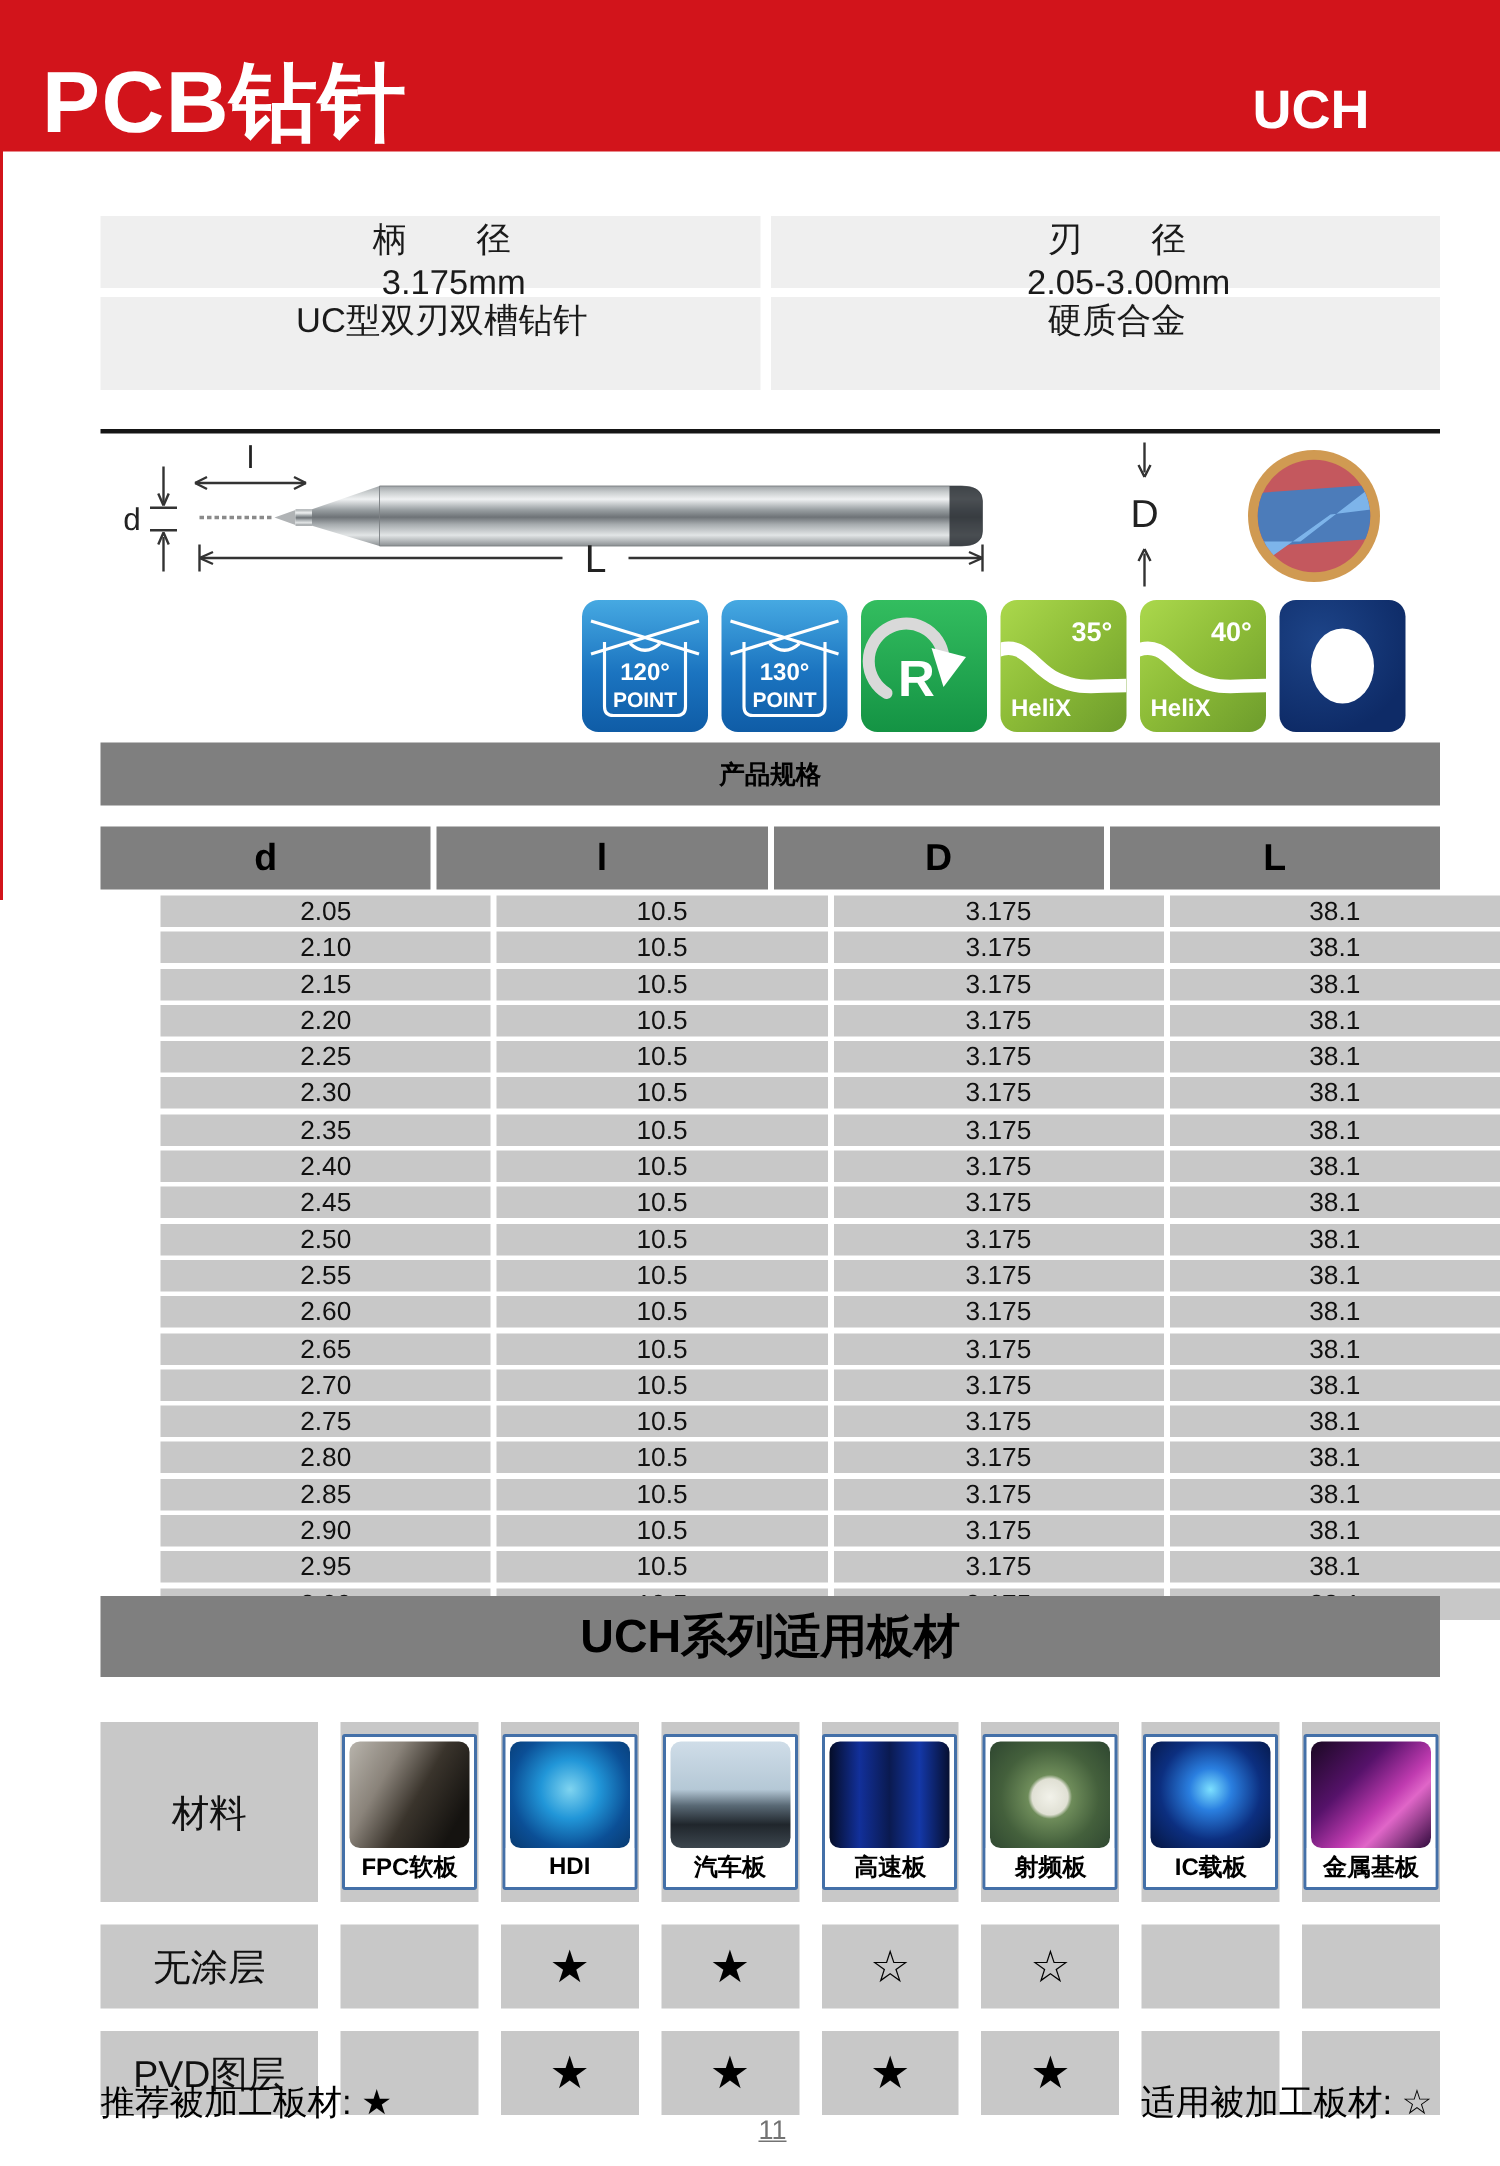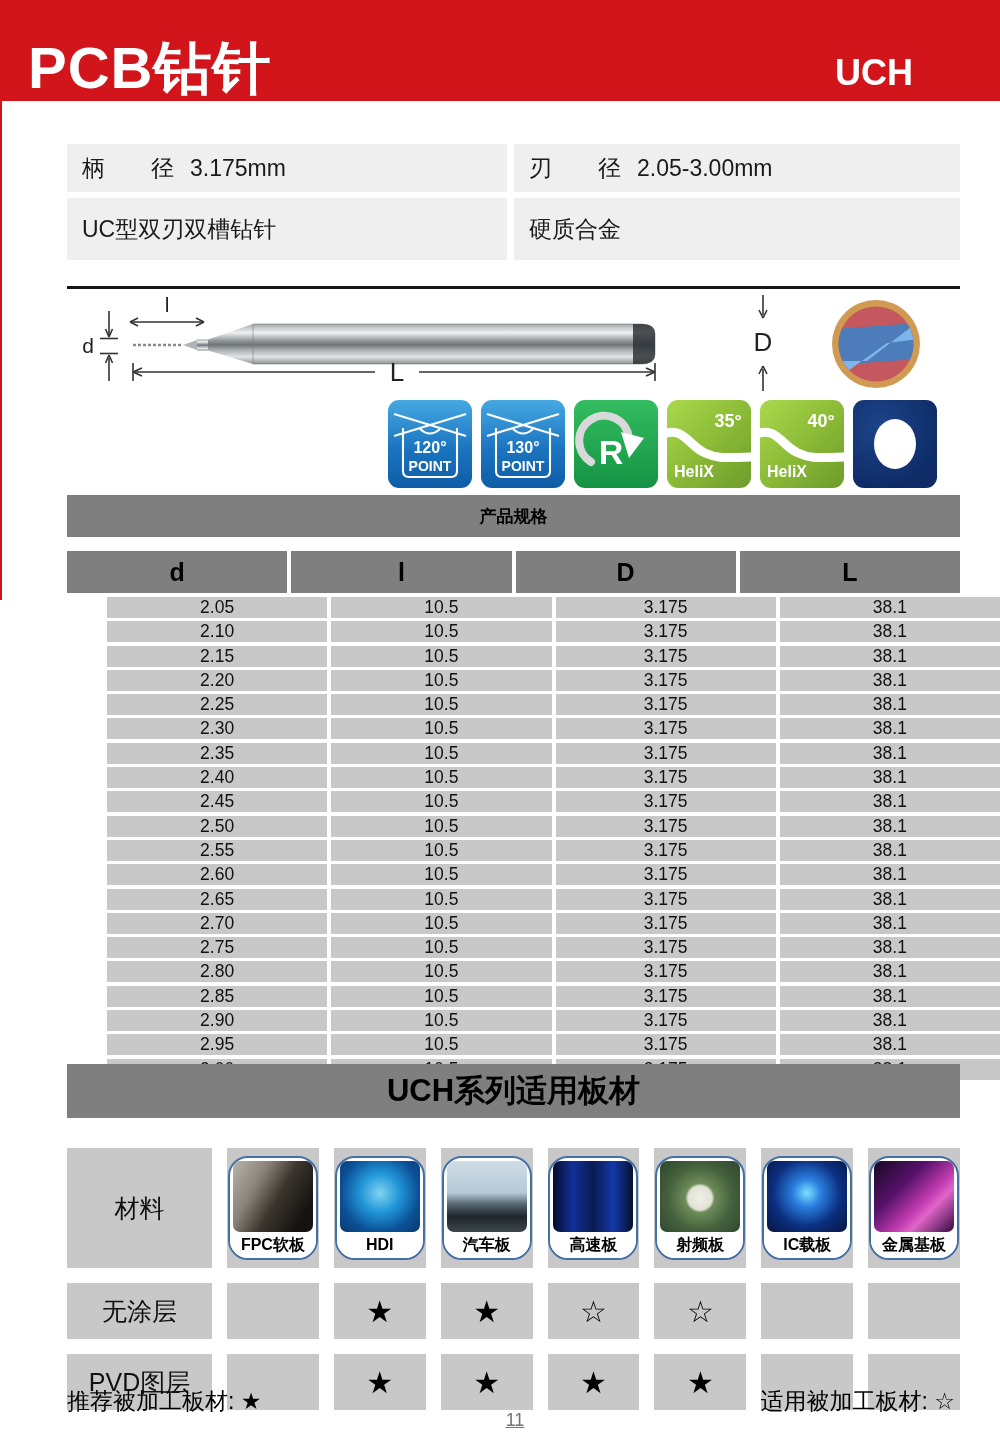--- a/index.html
+++ b/index.html
@@ -9,21 +9,21 @@
 
   
   .header { position:absolute; left:0; top:0; width:1000px; height:101px; background:#d2141b; }
   .left-accent { position:absolute; left:0; top:0; width:2px; height:600px; background:#d2141b; }
   .title { position:absolute; left:28px; top:30px; font-size:58px; font-weight:bold; color:#fff; letter-spacing:1px; }
   .series { position:absolute; right:87px; top:52px; font-size:36px; font-weight:bold; color:#fff; }
 
   
   .spec-grid { position:absolute; left:67px; top:144px; width:893px; display:grid;
                grid-template-columns:440px 1fr; grid-template-rows:48px 62px; gap:6px 7px; }
-  .spec-cell-top { background:#efefef; display:flex; align-items:center; padding-left:15px; font-size:23px; }
+  .spec-cell-top { background:#efefef; display:flex; align-items:center; padding-left:15px; font-size:23px;flex-direction:column; }
   .spec-label { white-space:pre; }
   .spec-value { margin-left:16px; }
 
   .divider { position:absolute; left:67px; top:286px; width:893px; height:3px; background:#151515; }
 
   .diagram-svg { position:absolute; left:67px; top:293px; }
   .cross-svg  { position:absolute; left:831px; top:299px; }
 
   
   .badges { position:absolute; left:388px; top:400px; display:flex; gap:9px; }
@@ -48,21 +48,21 @@
   .spec-row { display:grid; grid-template-columns:repeat(4,1fr); gap:4px; margin-bottom:3.3px; }
   .spec-cell { background:#c8c8c8; height:21px; display:flex; align-items:center; justify-content:center;
                font-size:17.5px; color:#111; }
 
   
   .materials { position:absolute; left:67px; top:1148px; width:893px; display:grid;
                grid-template-columns:145px repeat(7,1fr); grid-template-rows:120px 56px 56px; gap:15px; }
   .m-cell { background:#c8c8c8; display:flex; align-items:center; justify-content:center; }
   .m-rowlabel { font-size:25px; color:#111; }
   .star-cell { font-size:30px; color:#000; }
-  .card { width:90px; height:104px; background:#fff; border:2px solid #4470a8; border-radius:20px; overflow:hidden;
+  .card { width:90px; height:104px; background:#fff; border:2px solid #4470a8; border-radius:2px; overflow:hidden;
           display:flex; flex-direction:column; }
   .card-img { flex:1; margin:3px 3px 0 3px; border-radius:7px; }
   .card-label { height:26px; display:flex; align-items:center; justify-content:center; font-size:16px; font-weight:bold; color:#000; background:#fff; }
   .mat-fpc { background:linear-gradient(120deg,#b8b4ac 0%,#8a837a 30%,#3a342c 55%,#151310 85%); }
   .mat-hdi { background:radial-gradient(circle at 50% 45%,#7fd4f0 0%,#2196d8 35%,#0b4f96 70%,#083a70 100%); }
   .mat-auto { background:linear-gradient(180deg,#cfdde8 0%,#b5c8d6 45%,#5a6a76 60%,#20262c 78%,#3c464e 100%); }
   .mat-highspeed { background:linear-gradient(90deg,#050d28 0%,#12309a 25%,#0a1a50 50%,#1438a8 75%,#060f30 100%); }
   .mat-rf { background:radial-gradient(circle at 50% 52%,#f2f2ea 0%,#e0e0d4 22%,#6e8c5a 27%,#44603c 60%,#2e4630 100%); }
   .mat-ic { background:radial-gradient(circle at 50% 45%,#7ce0ff 0%,#2a7fe0 25%,#0c2f80 60%,#051540 100%); }
   .mat-metal { background:linear-gradient(135deg,#1a0822 0%,#56126a 35%,#c03bb0 60%,#e066c8 70%,#300a3c 100%); }

